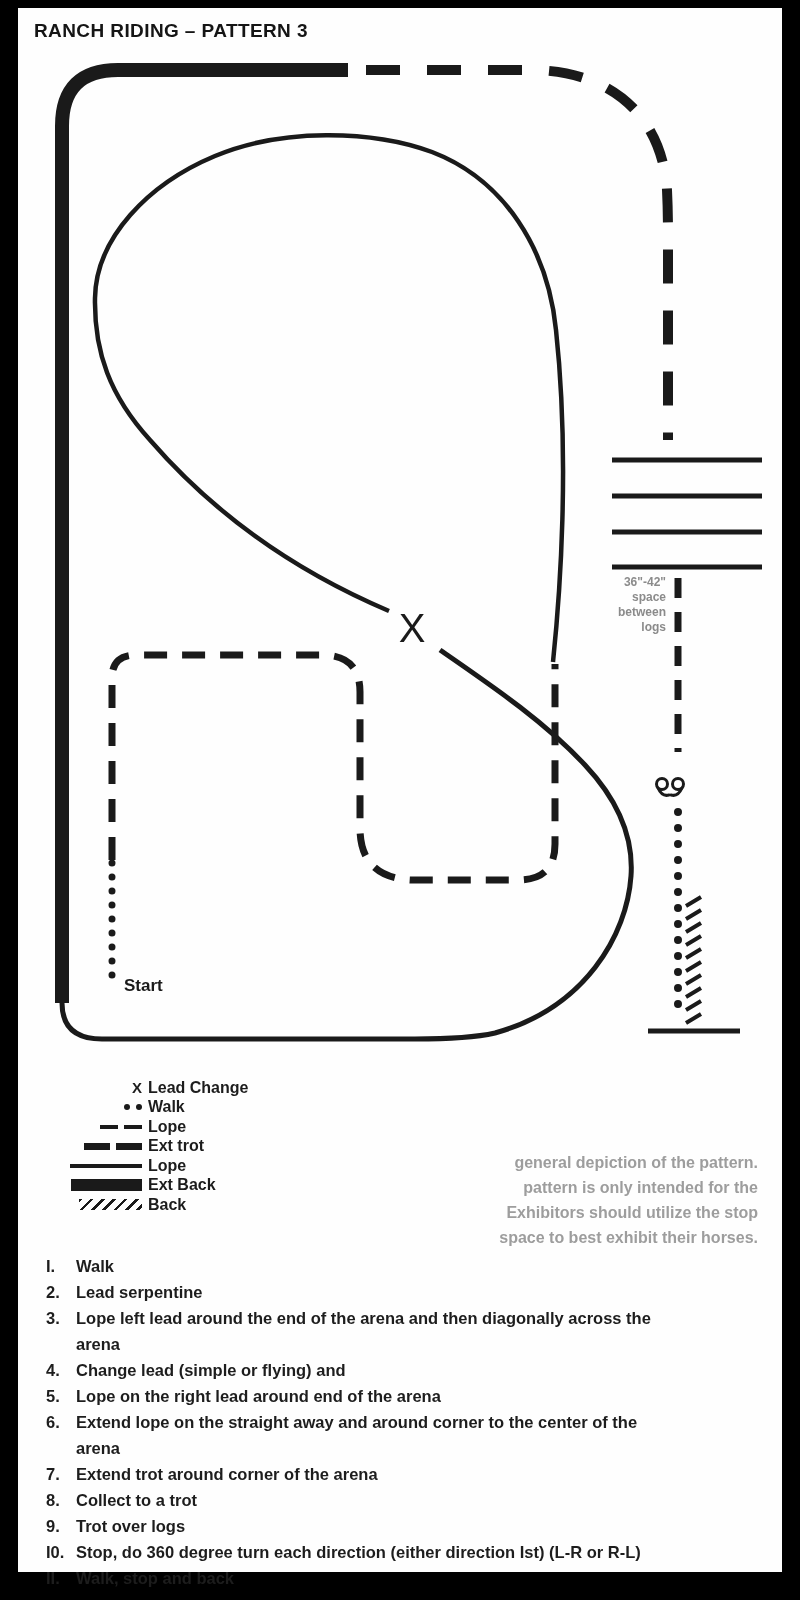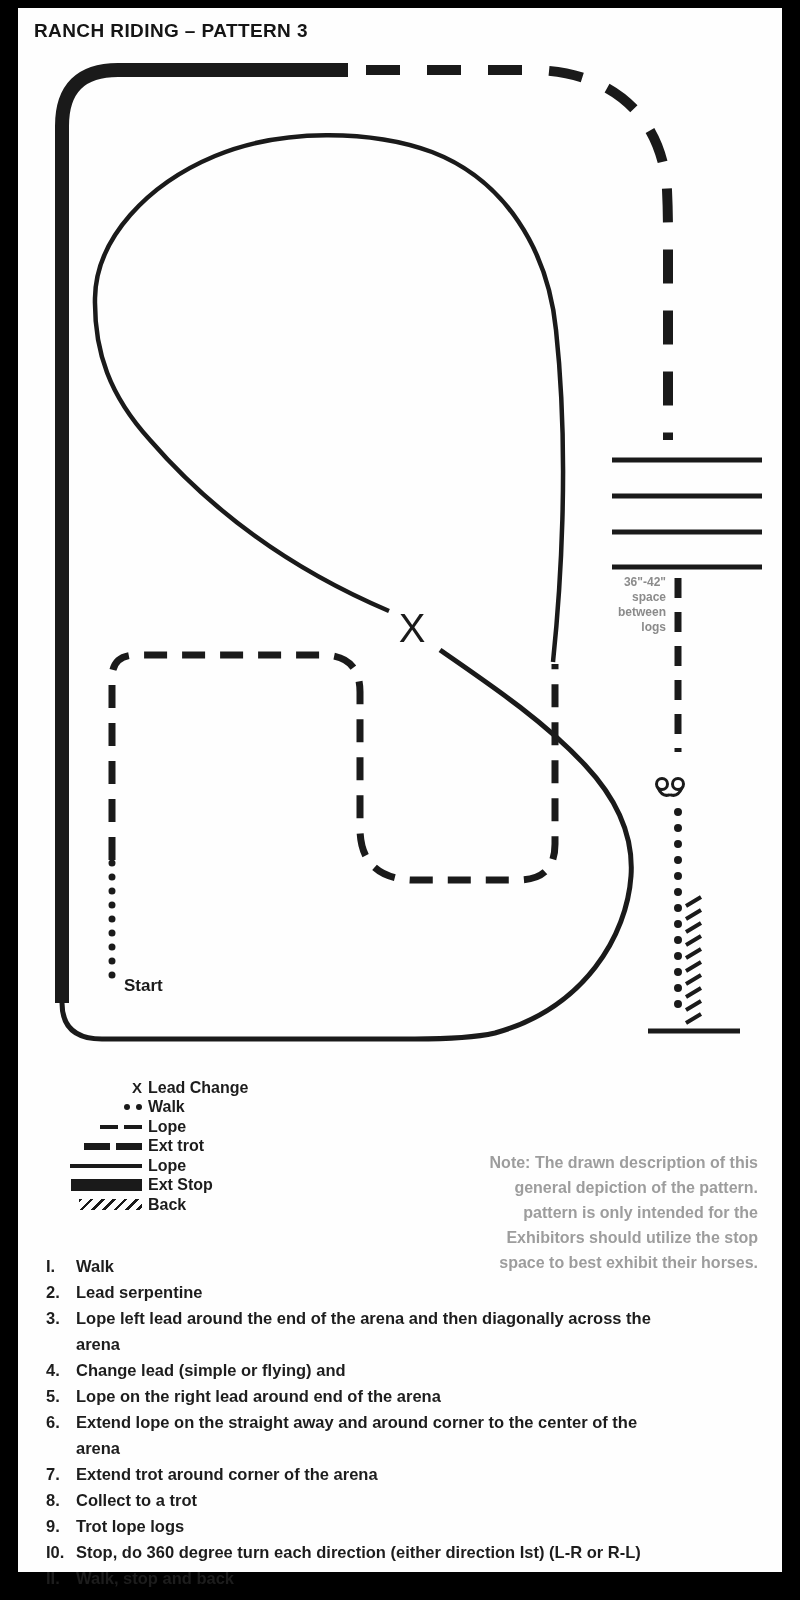--- a/index.html
+++ b/index.html
@@ -133,32 +133,31 @@
     <div class="lrow">
       <span class="lswatch">
           <span class="line-thin"></span>
         </span>
       <span class="llabel">Lope</span>
     </div>
     <div class="lrow">
       <span class="lswatch">
           <span class="line-thick"></span>
         </span>
-      <span class="llabel">Ext Stop</span>
+      <span class="llabel">Ext Back</span>
     </div>
     <div class="lrow">
       <span class="lswatch">
           <span class="hatch"></span>
         </span>
       <span class="llabel">Back</span>
     </div>
   </div>
 
   <div class="note">
-    <div>Note: The drawn description of this</div>
     <div>general depiction of the pattern.</div>
     <div>pattern is only intended for the</div>
     <div>Exhibitors should utilize the stop</div>
     <div>space to best exhibit their horses.</div>
   </div>
 
   <div class="instructions">
     <div class="li">
       <span class="num">I.</span>
       <span class="txt">Walk</span>
@@ -188,21 +187,21 @@
     <div class="li">
       <span class="num">7.</span>
       <span class="txt">Extend trot around corner of the arena</span>
     </div>
     <div class="li">
       <span class="num">8.</span>
       <span class="txt">Collect to a trot</span>
     </div>
     <div class="li">
       <span class="num">9.</span>
-      <span class="txt">Trot lope logs</span>
+      <span class="txt">Trot over logs</span>
     </div>
     <div class="li">
       <span class="num">I0.</span>
       <span class="txt">Stop, do 360 degree turn each direction (either direction Ist)  (L-R or R-L)</span>
     </div>
     <div class="li">
       <span class="num">II.</span>
       <span class="txt">Walk, stop and back</span>
     </div>
   </div>

